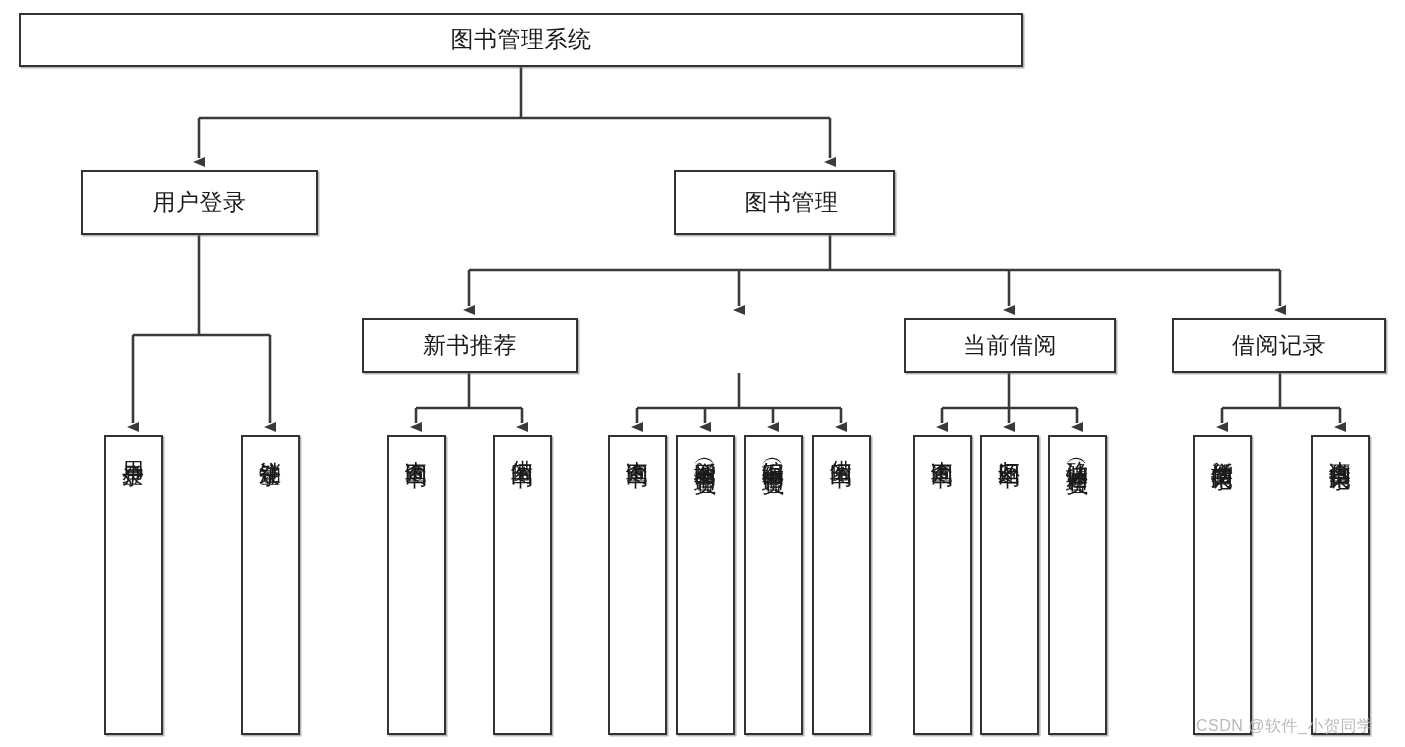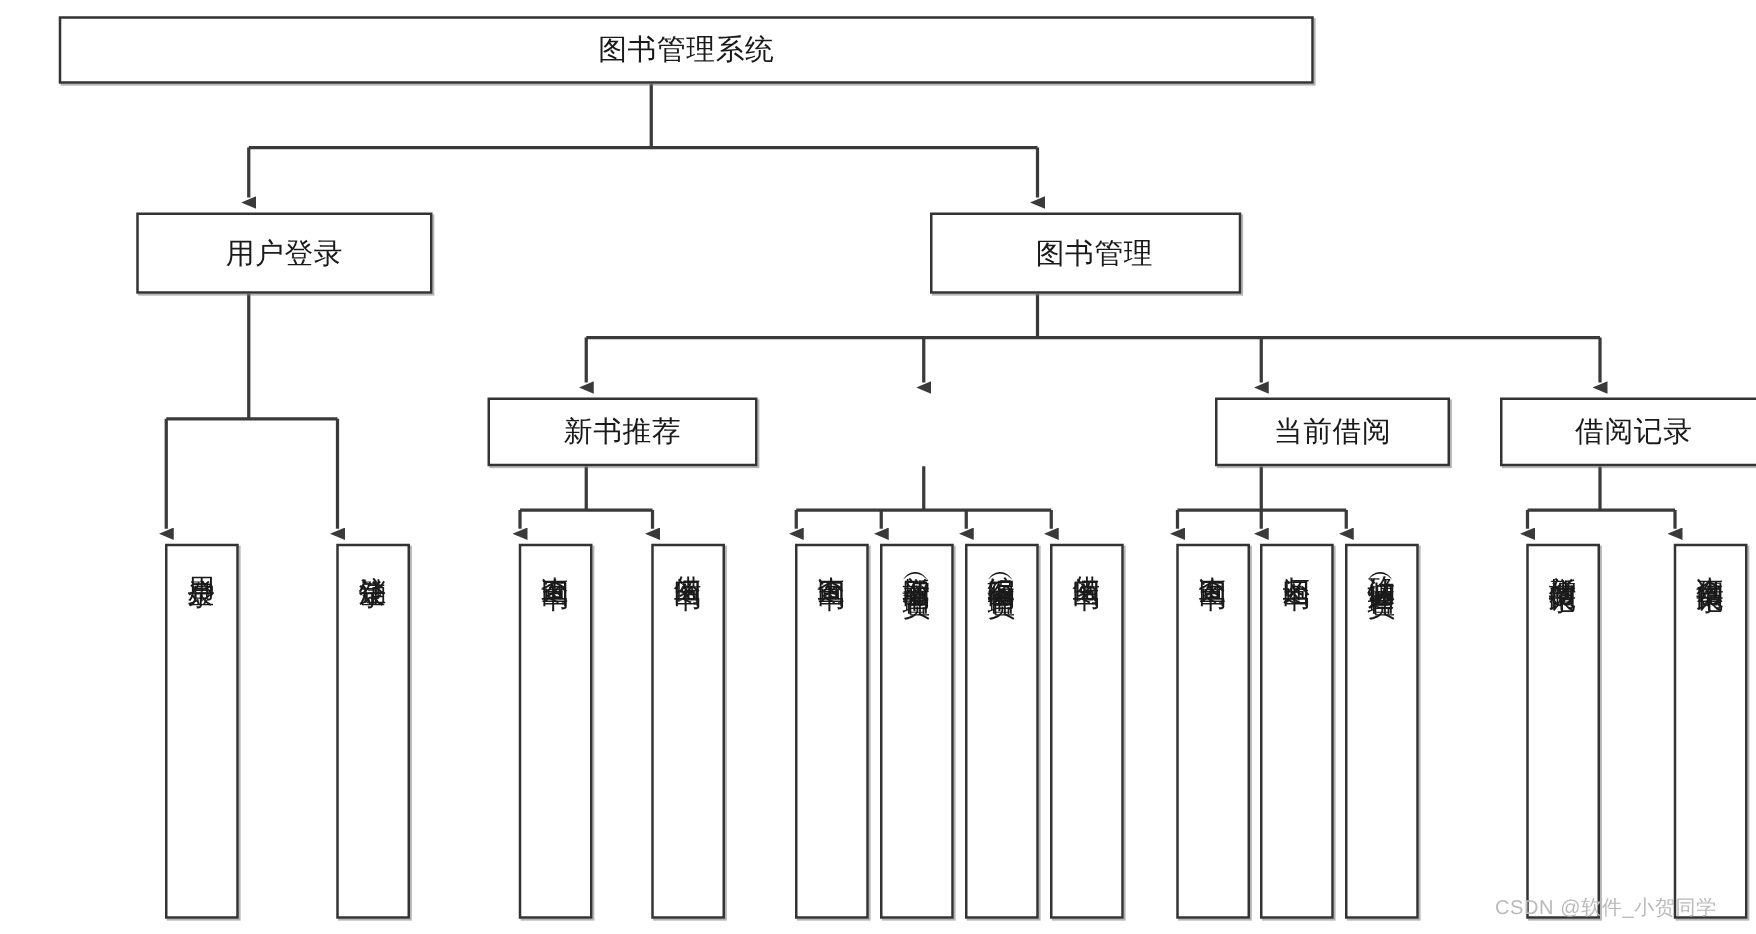--- a/index.html
+++ b/index.html
@@ -27,21 +27,20 @@
   }
   .node {
     position: absolute;
     box-sizing: border-box;
     background: #ffffff;
     border: 2px solid #333333;
     display: flex;
     align-items: center;
     justify-content: center;
     box-shadow: 1.5px 1.5px 0 0 rgba(120,120,120,0.55);
-    margin-left: 28px;
   }
   .node .label {
     color: #1a1a1a;
     text-align: center;
     line-height: 1.18;
     letter-spacing: 0.5px;
   }
   .node.horiz .label {
     font-size: 23px;
   }
@@ -124,28 +123,28 @@
     </g>
   </svg>
 
   <div class="node root" style="left:19px; top:13px; width:1004px; height:54px;">
     <span class="label">图书管理系统</span>
   </div>
 
   <div class="node horiz" style="left:81px; top:170px; width:237px; height:65px;">
     <span class="label">用户登录</span>
   </div>
-  <div class="node horiz" style="left:716px; top:170px; width:249px; height:65px;padding-left:14px;">
+  <div class="node horiz" style="left:674px; top:170px; width:221px; height:65px;padding-left:14px;">
     <span class="label">图书管理</span>
   </div>
 
   <div class="node horiz" style="left:362px; top:318px; width:216px; height:55px;">
     <span class="label">新书推荐</span>
   </div>
-  <div class="node horiz" style="left:944px; top:318px; width:188px; height:55px;">
+  <div class="node horiz" style="left:904px; top:318px; width:212px; height:55px;">
     <span class="label">当前借阅</span>
   </div>
   <div class="node horiz" style="left:1172px; top:318px; width:214px; height:55px;">
     <span class="label">借阅记录</span>
   </div>
 
   <div class="node vert" style="left:104px; top:435px; width:59px; height:300px;">
     <span class="label">用户登录</span>
   </div>
   <div class="node vert" style="left:241px; top:435px; width:59px; height:300px;">

